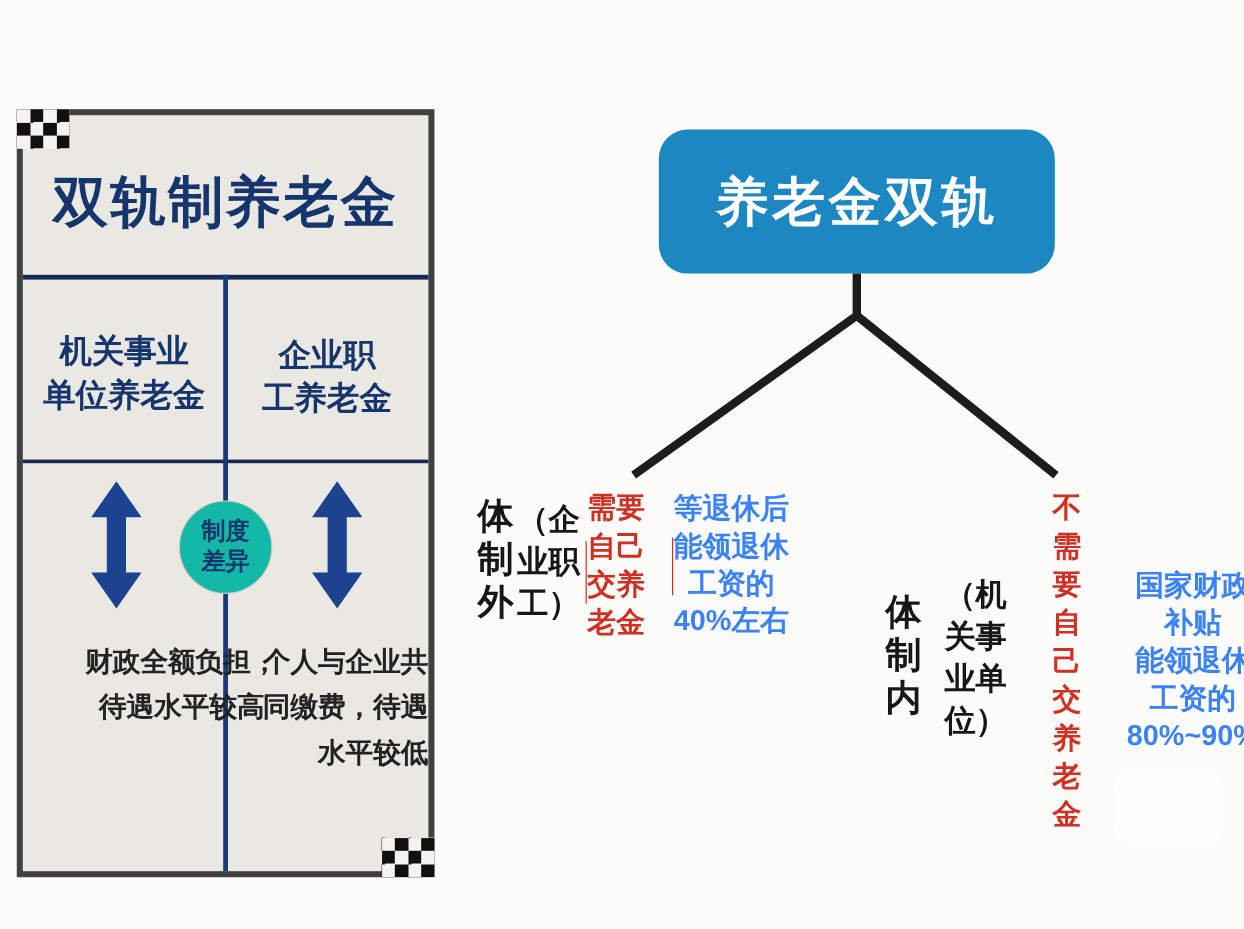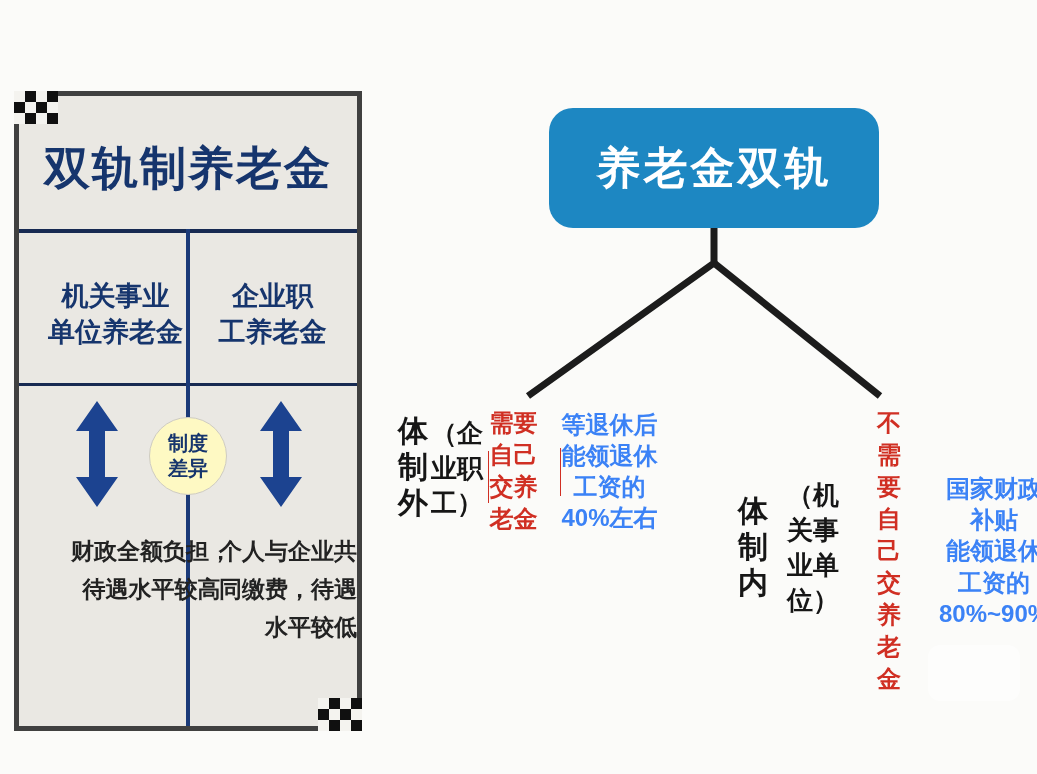--- a/index.html
+++ b/index.html
@@ -27,28 +27,28 @@
     position:absolute;top:42px;left:0;width:100%;
     text-align:center;font-size:46px;font-weight:800;color:#16356d;letter-spacing:2px;
   }
   .hline1{position:absolute;top:133px;left:0;right:0;height:4px;background:#172a52;}
   .hline2{position:absolute;top:287px;left:0;right:0;height:3px;background:#172a52;}
   .vline{position:absolute;left:167px;top:133px;bottom:0;width:4px;background:#1b3a78;}
   .col-header{
     position:absolute;top:182px;width:169px;text-align:center;
     font-size:27px;font-weight:800;color:#16356d;line-height:1.35;white-space:pre-line;
   }
-  .col-header.left{left:12px;}
+  .col-header.left{left:0;font-family:Liberation Mono, monospace;}
   .col-header.right{left:169px;}
   .arrow{position:absolute;top:305px;width:42px;height:106px;}
   .arrow.left{left:57px;}
   .arrow.right{left:241px;}
   .badge{
     position:absolute;left:130px;top:321px;width:78px;height:78px;border-radius:50%;
-    background:#fef9c3;border:1px solid #cfccc2;box-sizing:border-box;
+    background:#14b8a6;border:1px solid #cfccc2;box-sizing:border-box;
     display:flex;align-items:center;justify-content:center;text-align:center;
     font-size:20px;font-weight:800;color:#16356d;line-height:1.25;white-space:pre-line;
   }
   .col-desc{
     position:absolute;top:437px;width:169px;text-align:center;
     font-size:23px;font-weight:600;color:#222;line-height:1.65;white-space:pre-line;
   }
   .col-desc.left{left:0;padding-left:48px;}
   .col-desc.right{left:169px;text-align:right;}
 

